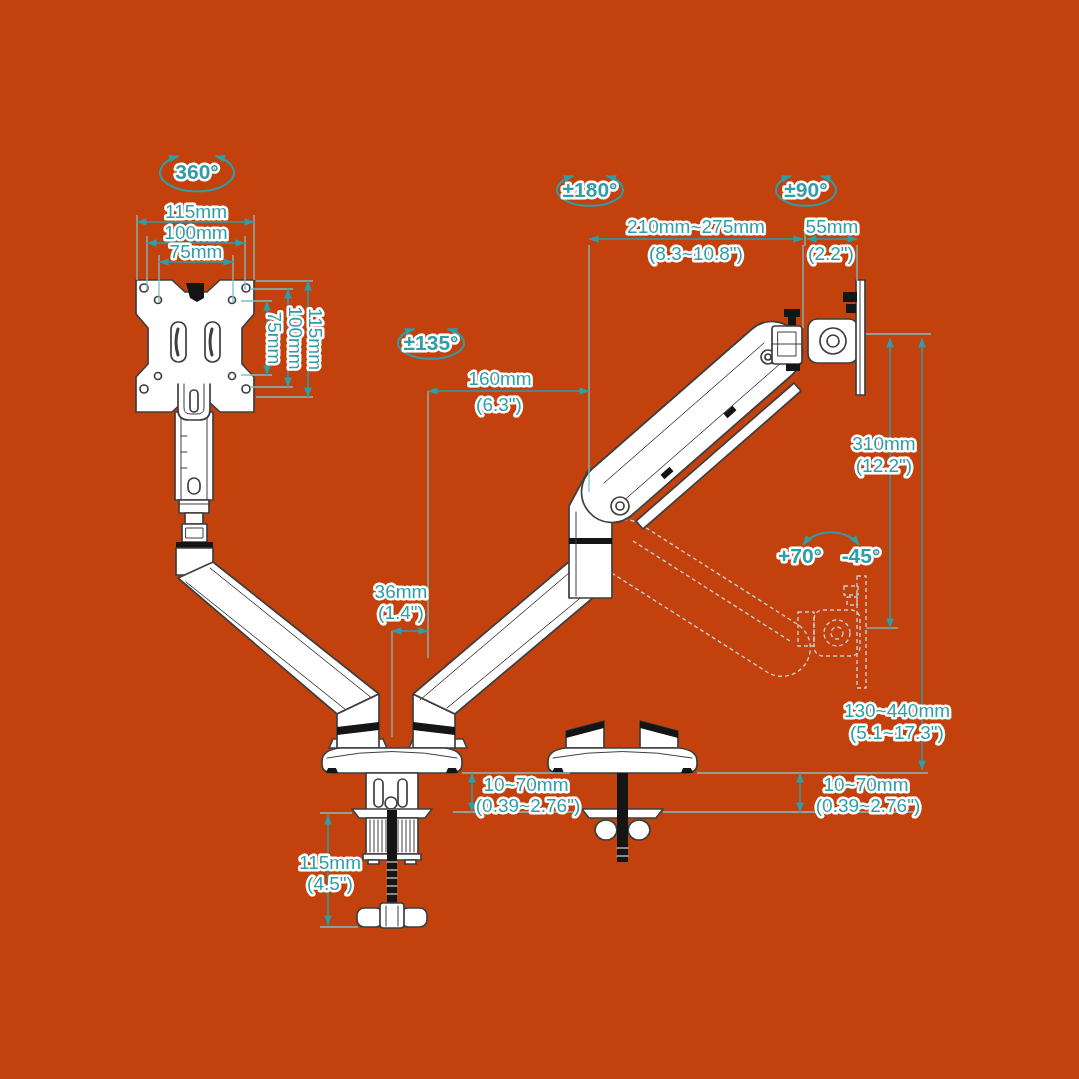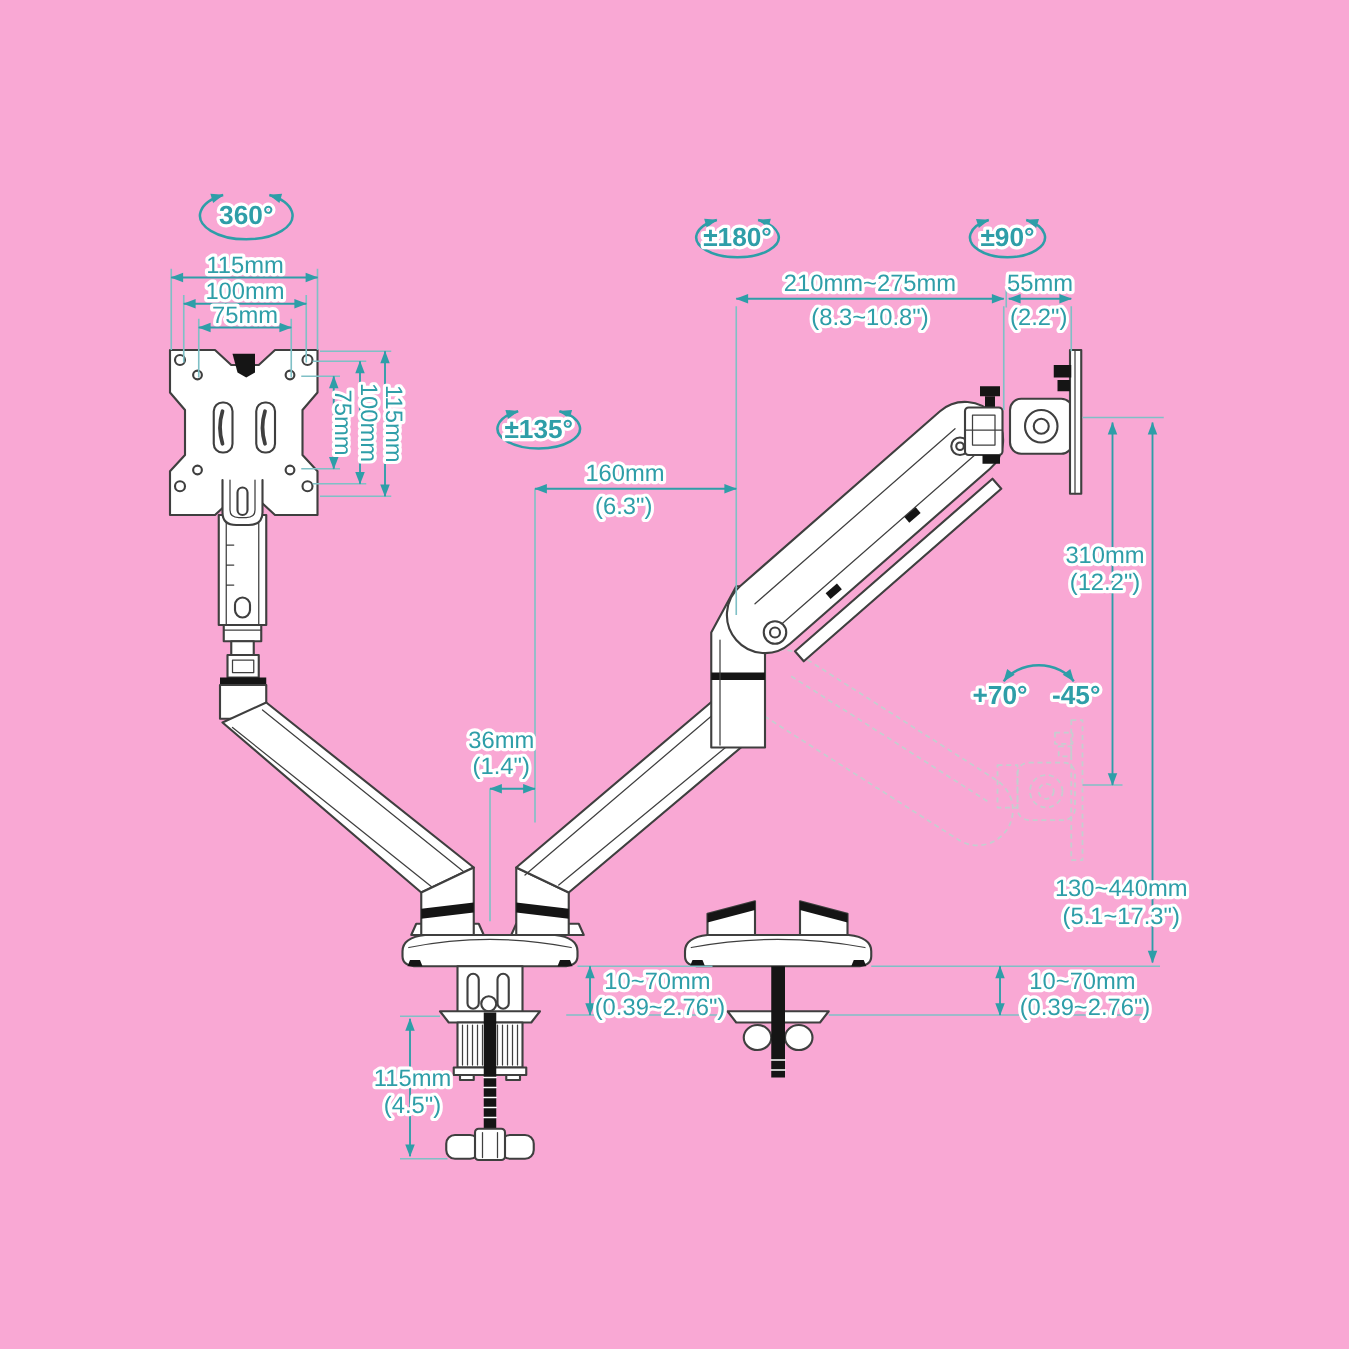--- a/index.html
+++ b/index.html
@@ -1,16 +1,16 @@
 <!DOCTYPE html>
 <html><head>
 <meta charset="utf-8">
 <style>
   html,body{margin:0;padding:0;background:#ffffff;}
-  #stage{width:1079px;height:1079px;position:relative;background:#f9a8d4;overflow:hidden;}
+  #stage{width:1079px;height:1079px;position:relative;background:#c2410c;overflow:hidden;}
   svg text{font-family:"Liberation Sans","DejaVu Sans",sans-serif;fill:#2E9EA8;
            paint-order:stroke;stroke:#ffffff;stroke-width:5px;stroke-linejoin:round;}
   svg text.d{font-size:19px;text-anchor:middle;}
   svg text.a{font-size:21px;font-weight:bold;text-anchor:middle;}
   g.art{stroke:#3F3F3F;stroke-width:1.7;fill:none;stroke-linejoin:round;stroke-linecap:round;}
   g.art .w{fill:#ffffff;}
   g.art .k{fill:#151515;stroke:none;}
   g.art .thin{stroke-width:1;}
   g.art .wl{stroke:#ffffff;stroke-width:1.2;}
   g.ghost{stroke:#C6CDD0;stroke-width:1.4;stroke-dasharray:4 3;fill:none;stroke-linejoin:round;}

